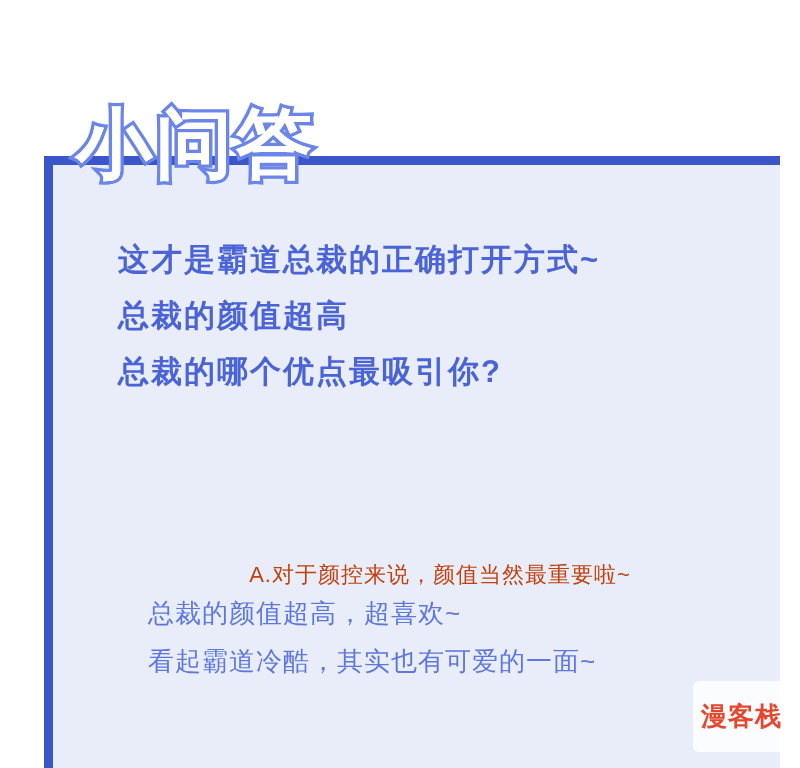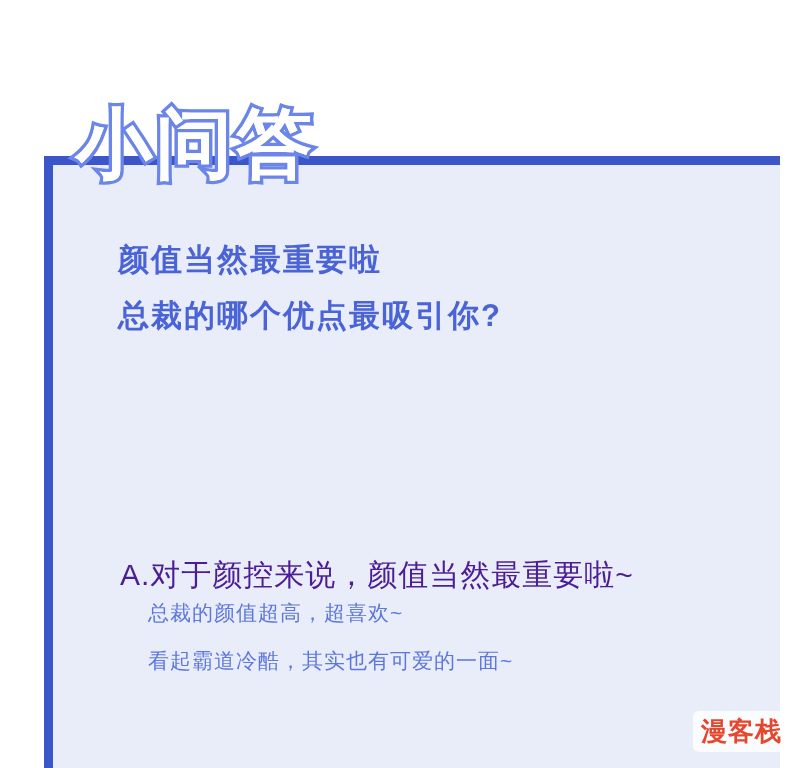--- a/index.html
+++ b/index.html
@@ -92,45 +92,46 @@
   .answers {
     position: absolute;
     left: 120px;
     top: 556px;
     width: 640px;
   }
   .answer {
     margin-bottom: 10px;
   }
   .a-main {
-    color: #4c1d95;
-    font-size: 30px;
+    color: #c2410c;
+    font-size: 22px;
     letter-spacing: 1px;
     line-height: 38px;
     white-space: nowrap;
+    text-align: center;
   }
   .a-sub {
     color: #5d77dd;
-    font-size: 21px;
+    font-size: 26px;
     letter-spacing: 1px;
     line-height: 38px;
     padding-left: 28px;
     white-space: nowrap;
   }
 
   
   .watermark {
     position: absolute;
     right: 10px;
     bottom: 16px;
     display: flex;
     align-items: center;
     background: rgba(255,255,255,0.82);
     border-radius: 6px;
-    padding: 3px 8px;
+    padding: 18px 8px;
     z-index: 20;
   }
   .wm-text {
     color: #e4472e;
     font-size: 26px;
     font-weight: bold;
     letter-spacing: 1px;
     white-space: nowrap;
   }
 </style>
@@ -138,21 +139,22 @@
 <body>
 
 <div class="panel"></div>
 <div class="frame-left"></div>
 <div class="frame-top"></div>
 
 <div class="title">小问答</div>
 <div class="title-fill">小问答</div>
 
 <div class="question-block">
-  <div class="q-line">颜值当然最重要啦</div>
+  <div class="q-line">这才是霸道总裁的正确打开方式~</div>
+  <div class="q-line">总裁的颜值超高</div>
   <div class="q-line">总裁的哪个优点最吸引你?</div>
 </div>
 
 <div class="answers">
   <div class="answer">
     <div class="a-main">A.对于颜控来说，颜值当然最重要啦~</div>
     <div class="a-sub">总裁的颜值超高，超喜欢~</div>
   </div>
   <div class="answer">
     <div class="a-sub">看起霸道冷酷，其实也有可爱的一面~</div>

